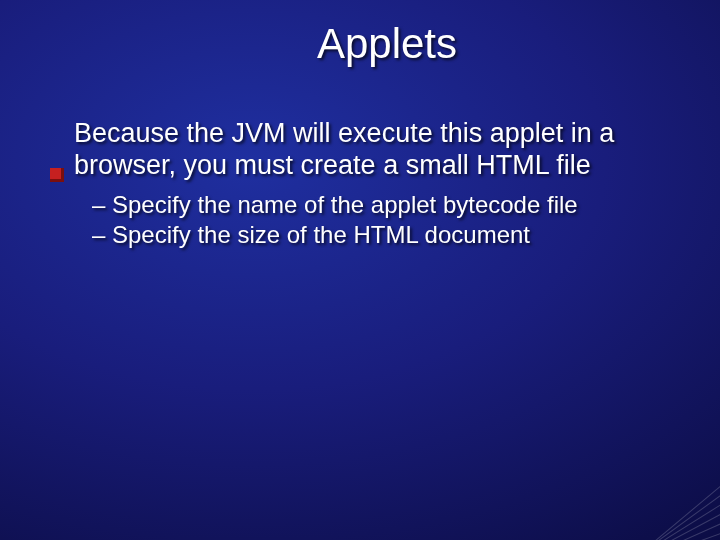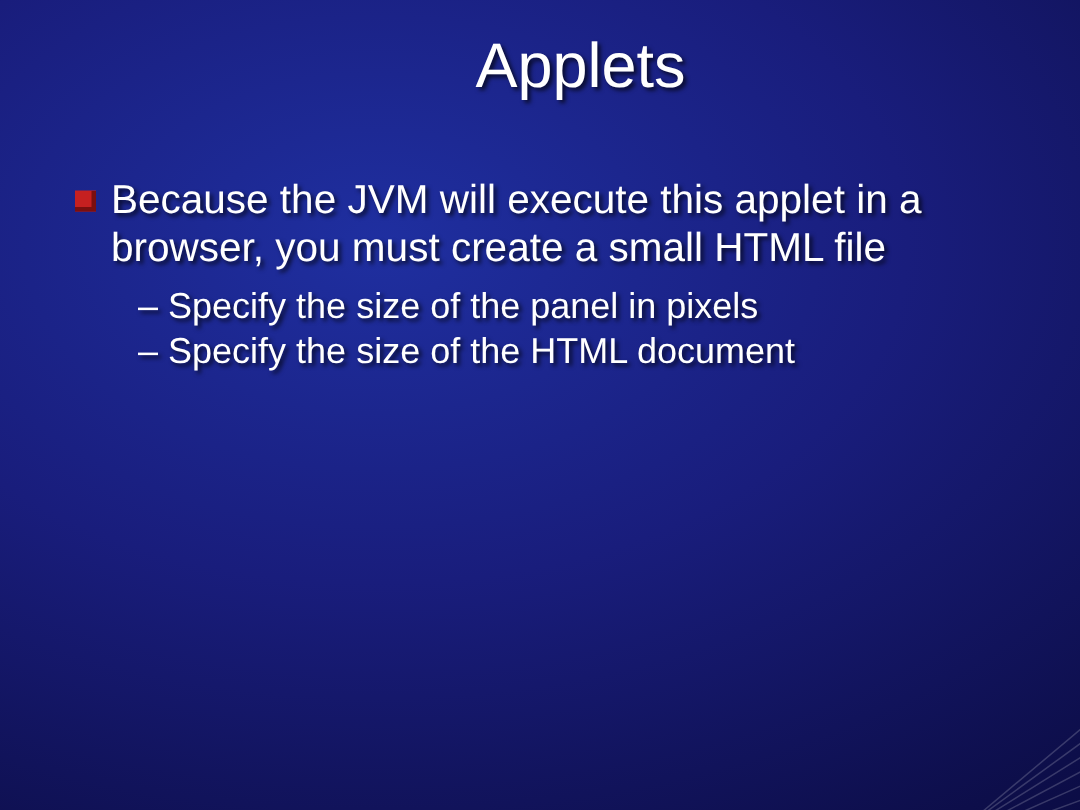--- a/index.html
+++ b/index.html
@@ -30,21 +30,21 @@
     padding-left: 27px;
   }
   .body {
     position: absolute;
     top: 118px;
     left: 50px;
     right: 40px;
   }
   .bullet-row {
     display: flex;
-    align-items: flex-start;
+    align-items: flex-end;
     margin-bottom: 8px;
   }
   .bullet-icon {
     width: 14px;
     height: 14px;
     background: #c62020;
     box-shadow: inset -3px -3px 0 0 #7a0f0f;
     margin-top: 9px;
     margin-right: 10px;
     flex-shrink: 0;
@@ -88,21 +88,21 @@
   <div class="title">Applets</div>
 
   <div class="body">
 
     <div class="bullet-row">
       <div class="bullet-icon"></div>
       <div class="bullet-text">Because the JVM will execute this applet in a browser, you must create a small HTML file</div>
     </div>
 
     <div class="sub-list">
-      <div class="sub-item">– Specify the size of the panel in pixels</div>
+      <div class="sub-item">– Specify the name of the applet bytecode file</div>
       <div class="sub-item">– Specify the size of the HTML document</div>
     </div>
 
   </div>
 
   <div class="corner">
     <div class="corner-line" style="width:130px; right:-6px; bottom:8px; transform:rotate(-20deg);"></div>
     <div class="corner-line" style="width:130px; right:-6px; bottom:18px; transform:rotate(-24deg);"></div>
     <div class="corner-line" style="width:130px; right:-6px; bottom:28px; transform:rotate(-28deg);"></div>
     <div class="corner-line" style="width:130px; right:-6px; bottom:38px; transform:rotate(-32deg);"></div>

